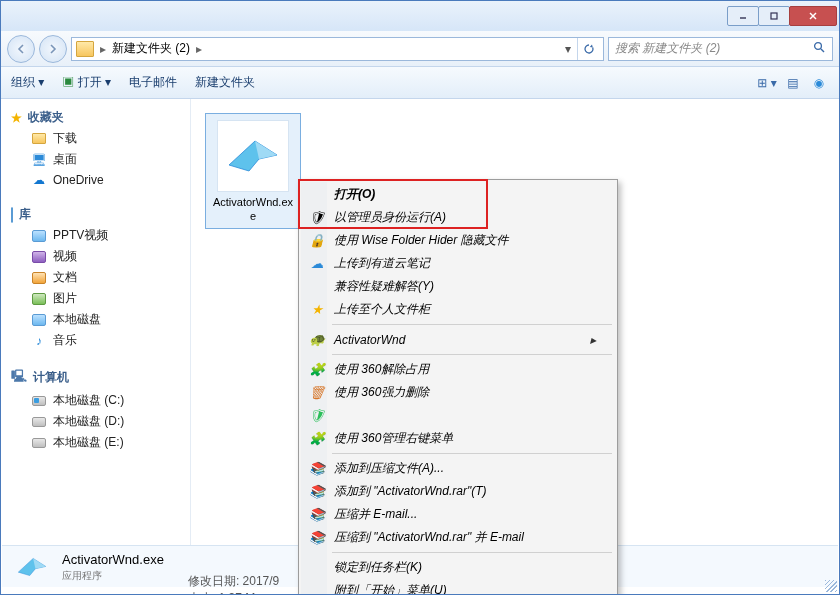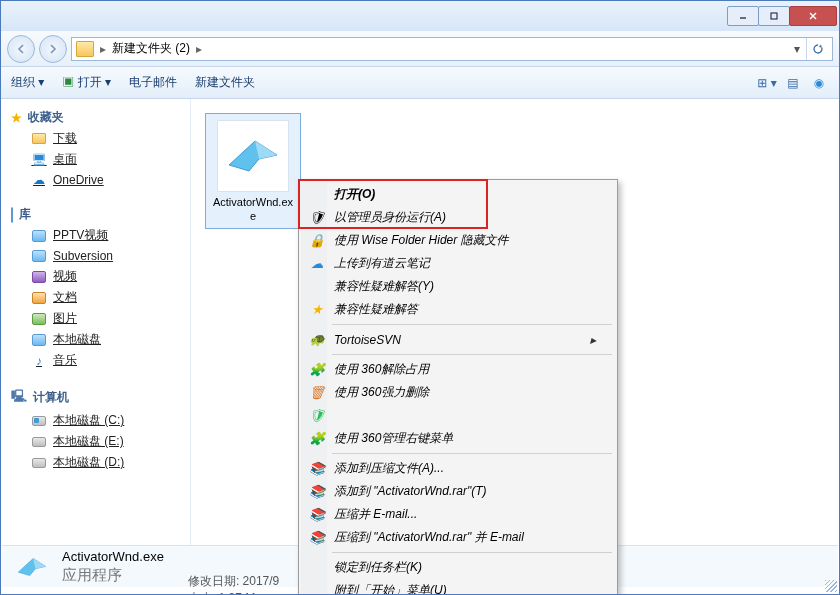--- a/index.html
+++ b/index.html
@@ -29,21 +29,21 @@
 .toolbar { height: 32px; background: linear-gradient(#f6fafe,#e3eef9); border-bottom: 1px solid #c4d6ec; display: flex; align-items: center; padding: 8px 10px; gap: 18px; color: #1a3e6e; }
 .toolbar-right { margin-left: auto; display: flex; gap: 6px; }
 .tb-icon { width: 20px; height: 20px; display:flex; align-items:center; justify-content:center; color:#3a6aa8; }
 
 
 .main { display: flex; height: 460px; }
 .sidebar { width: 190px; border-right: 1px solid #e4ecf5; padding: 8px 4px; overflow: hidden; }
 .tree-group { margin-bottom: 14px; }
 .tree-hdr { display: flex; align-items: center; gap: 6px; font-weight: bold; color: #3a5e8a; padding: 2px 6px; }
 .tree-hdr .star { color: #f4b400; }
-.tree-item { display: flex; align-items: center; gap: 6px; padding: 2px 6px 2px 26px; color: #222; text-decoration: underline; }
+.tree-item { display: flex; align-items: center; gap: 6px; padding: 2px 6px 2px 26px; color: #222; }
 .tree-item .ico { width: 16px; height: 16px; display:inline-flex; align-items:center; justify-content:center; }
 .lib-ico { background: linear-gradient(#bbe1ff,#6db8ef); border:1px solid #5a9bd4; border-radius:2px; width:14px; height:12px; }
 .fold-ico { background: linear-gradient(#ffe9a8,#f7c65e); border:1px solid #d5a63e; border-radius:1px; width:14px; height:11px; }
 .disk-ico { background: linear-gradient(#e8e8e8,#bfbfbf); border:1px solid #999; border-radius:2px; width:14px; height:10px; }
 .disk-c { position:relative; }
 .disk-c:after { content:""; position:absolute; left:1px; top:1px; width:5px; height:5px; background:#3a9de0; border-radius:1px; }
 
 .content { flex: 1; padding: 14px; position: relative; }
 .file-tile { width: 96px; text-align: center; border: 1px solid #7aaee0; background: #e4f0fb; padding: 6px 4px 4px; }
 .file-tile .thumb { width: 72px; height: 72px; margin: 0 auto 4px; background: #fff; border: 1px solid #d6e4f2; display:flex; align-items:center; justify-content:center; }
@@ -61,21 +61,21 @@
 .ctx-iconstrip { position:absolute; left:2px; top:2px; bottom:2px; width:26px; background:#eef0f2; }
 .ctx-inner { position: relative; }
 .hl-box { position:absolute; left:297px; top:178px; width:190px; height:50px; border:2px solid #d22; z-index:60; pointer-events:none; }
 
 
 .statusbar { position:absolute; bottom:7px; left:1px; right:1px; height:42px; border-top:1px solid #d6e4f2; background:#f4f9fe; display:flex; align-items:center; padding:0 12px; gap:12px; }
 .sb-thumb { width:36px; height:30px; display:flex; align-items:center; justify-content:center; }
 .sb-thumb svg { width:32px; height:24px; }
 .sb-lines { display:flex; flex-direction:column; line-height:1.35; }
 .sb-name { font-size:13px; color:#000; }
-.sb-type { font-size:15px; color:#777; }
+.sb-type { font-size:10px; color:#777; }
 .sb-meta { margin-left: 12px; display:flex; flex-direction:column; font-size:11px; color:#555;margin-top:47px; }
 
 
 .tiny-scroll { position:absolute; bottom:0; left:50%; transform:translateX(-50%); width:40px; height:8px; border:1px solid #9bb8db; border-radius:4px; background:#e8f0f9; display:flex; align-items:center; justify-content:space-between; padding:0 3px; font-size:8px; color:#3a6aa8; }
 
 
 .resize-handle { position:absolute; right:2px; bottom:2px; width:12px; height:12px; background: repeating-linear-gradient(135deg,#9bb8db 0 1px,transparent 1px 3px); }
 </style>
 </head>
 <body>
@@ -120,20 +120,27 @@
       <span>新建文件夹 (2)</span>
       <span class="addr-sep">▸</span>
       <span style="margin-left:auto;color:#555">▾</span>
       <span class="refresh-btn">
           <svg viewBox="0 0 12 12" width="12" height="12">
             <path d="M6 2a4 4 0 1 0 3.7 2.5" fill="none" stroke="currentColor" stroke-width="1.3"></path>
             <path d="M9 1.5 L9.8 4.5 L6.8 3.9 Z" fill="currentColor"></path>
           </svg>
         </span>
     </div>
+    <div class="searchbox">
+      <span>搜索 新建文件夹 (2)</span>
+      <span class="search-icon"><svg width="13" height="13" viewBox="0 0 13 13">
+            <circle cx="5" cy="5" r="3.4" fill="none" stroke="currentColor" stroke-width="1.3"></circle>
+            <line x1="8" y1="8" x2="11" y2="11" stroke="currentColor" stroke-width="1.4"></line>
+          </svg></span>
+    </div>
   </div>
 
   <div class="toolbar">
     <span>组织 ▾</span>
     <span><span style="color:#2b8a3e">▣ </span><span>打开</span> ▾</span>
     <span>电子邮件</span>
     <span>新建文件夹</span>
     <div class="toolbar-right">
       <span class="tb-icon">⊞ ▾</span>
       <span class="tb-icon">▤</span>
@@ -169,26 +176,20 @@
             <span>库</span>
           </div>
         <div class="tree-item">
             <span class="ico">
               <span class="lib-ico"></span>
             </span>
             <span>PPTV视频</span>
           </div>
         <div class="tree-item">
             <span class="ico">
-              <span class="lib-ico"></span>
-            </span>
-            <span>Subversion</span>
-          </div>
-        <div class="tree-item">
-            <span class="ico">
               <span class="lib-ico" style="background:linear-gradient(#d0b4e8,#8d5fc0);border-color:#7a4ca8"></span>
             </span>
             <span>视频</span>
           </div>
         <div class="tree-item">
             <span class="ico">
               <span class="lib-ico" style="background:linear-gradient(#ffe2b3,#f1a43a);border-color:#c98328"></span>
             </span>
             <span>文档</span>
           </div>
@@ -217,27 +218,27 @@
         <div class="tree-item">
             <span class="ico">
               <span class="disk-ico disk-c"></span>
             </span>
             <span>本地磁盘 (C:)</span>
           </div>
         <div class="tree-item">
             <span class="ico">
               <span class="disk-ico"></span>
             </span>
+            <span>本地磁盘 (D:)</span>
+          </div>
+        <div class="tree-item">
+            <span class="ico">
+              <span class="disk-ico"></span>
+            </span>
             <span>本地磁盘 (E:)</span>
-          </div>
-        <div class="tree-item">
-            <span class="ico">
-              <span class="disk-ico"></span>
-            </span>
-            <span>本地磁盘 (D:)</span>
           </div>
       </div>
     </div>
 
     <div class="content">
       <div class="file-tile">
         <div class="thumb">
           <svg viewBox="0 0 56 42">
               <path d="M4 30 L30 6 L52 20 L34 24 L24 36 Z" fill="#5ec2ec" stroke="#2b8ad8" stroke-width="0.8"></path>
               <path d="M30 6 L52 20 L34 24 Z" fill="#9fdaf5"></path>
@@ -264,26 +265,26 @@
         </div>
       <div class="ctx-item">
           <span class="mi-ico" style="color:#2b8ad8">☁</span>
           <span>上传到有道云笔记</span>
         </div>
       <div class="ctx-item">
           <span>兼容性疑难解答(Y)</span>
         </div>
       <div class="ctx-item">
           <span class="mi-ico" style="color:#f4b400">★</span>
-          <span>兼容性疑难解答</span>
+          <span>上传至个人文件柜</span>
         </div>
       <div class="ctx-sep"></div>
       <div class="ctx-item">
           <span class="mi-ico">🐢</span>
-          <span>TortoiseSVN</span>
+          <span>ActivatorWnd</span>
           <span class="ctx-sub-arrow">▸</span>
         </div>
       <div class="ctx-sep"></div>
       <div class="ctx-item">
           <span class="mi-ico" style="color:#2bbf5a">🧩</span>
           <span>使用 360解除占用</span>
         </div>
       <div class="ctx-item">
           <span class="mi-ico" style="color:#d7772b">🗑</span>
           <span>使用 360强力删除</span>

